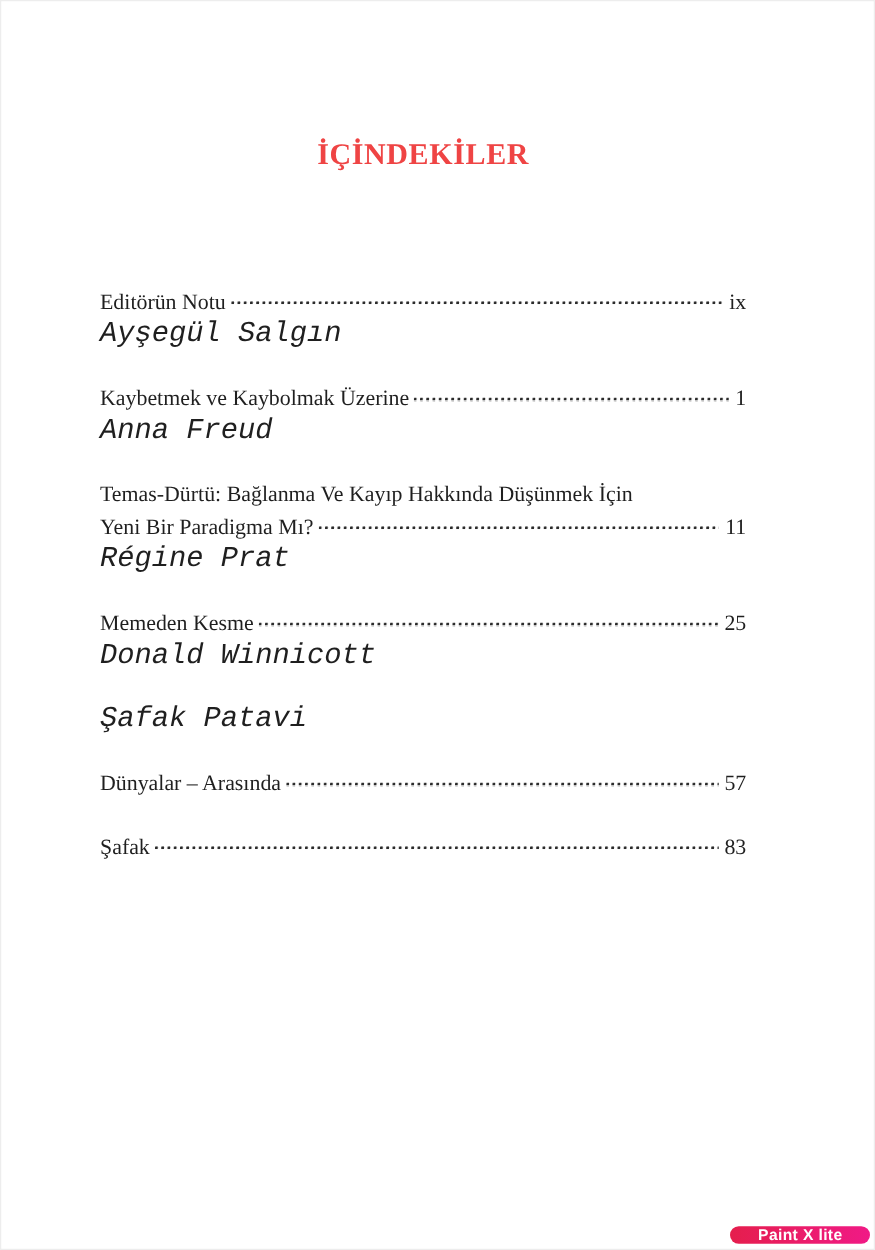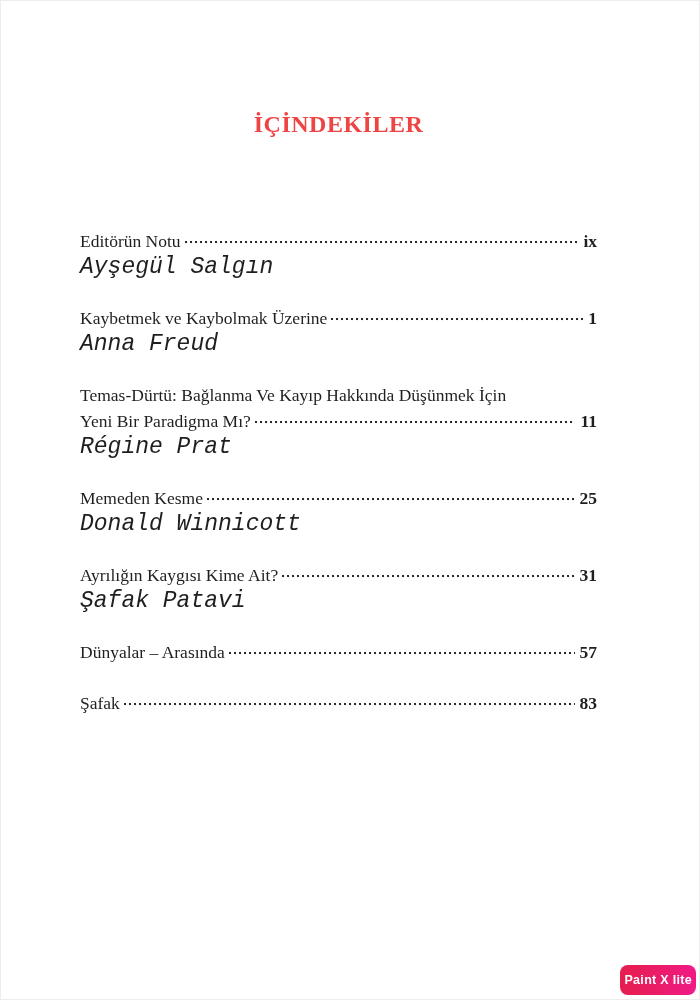--- a/index.html
+++ b/index.html
@@ -39,33 +39,33 @@
   .leader { flex: 1 1 auto; position: relative; min-width: 10px; }
   .leader::after {
     content: "";
     position: absolute;
     left: 4px; right: 3px; bottom: 3px;
     height: 3px;
     background-image: radial-gradient(circle at 1.2px 1.2px, #2a2a2a 1.1px, transparent 1.35px);
     background-size: 5px 3px;
     background-repeat: repeat-x;
   }
-  .page-num { flex: 0 0 auto; padding-left: 2px; font-weight: bold; }
+  .page-num { flex: 0 0 auto; padding-left: 2px; }
   .entry-author {
     font-style: italic;
     font-size: 23px;
     line-height: 26px;
     font-family: Liberation Mono, monospace;
   }
   .watermark {
     position: absolute;
     right: 4px;
     bottom: 5px;
-    height: 30px;
-    padding: 0 4px;
+    height: 14px;
+    padding: 0 22px;
     display: flex;
     align-items: center;
     border-radius: 8px;
     background: linear-gradient(90deg, #e51e4d, #f01a86);
     font-family: "Liberation Sans", "DejaVu Sans", sans-serif;
     font-weight: bold;
     font-size: 12.5px;
     letter-spacing: 0.3px;
     color: #ffffff;
   }
@@ -110,25 +110,20 @@
   <div class="toc-entry">
     <div class="toc-line">
       <span class="entry-title">Memeden Kesme</span>
       <span class="leader"></span>
       <span class="page-num">25</span>
     </div>
     <div class="entry-author">Donald Winnicott</div>
   </div>
 
   <div class="toc-entry">
-    <div class="toc-line">
-      <span class="entry-title">Ayrılığın Kaygısı Kime Ait?</span>
-      <span class="leader"></span>
-      <span class="page-num">31</span>
-    </div>
     <div class="entry-author">Şafak Patavi</div>
   </div>
 
 
   <div class="toc-entry">
     <div class="toc-line">
       <span class="entry-title">Dünyalar – Arasında</span>
       <span class="leader"></span>
       <span class="page-num">57</span>
     </div>

